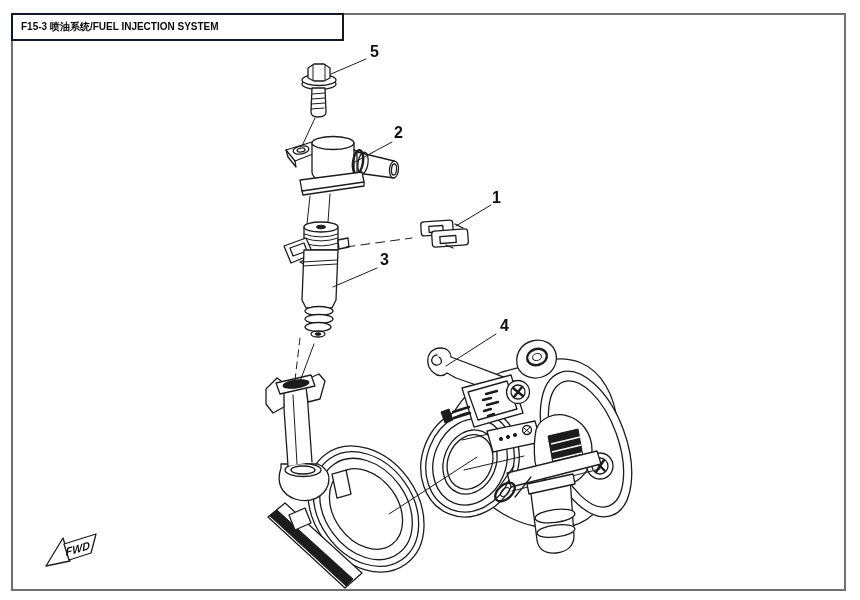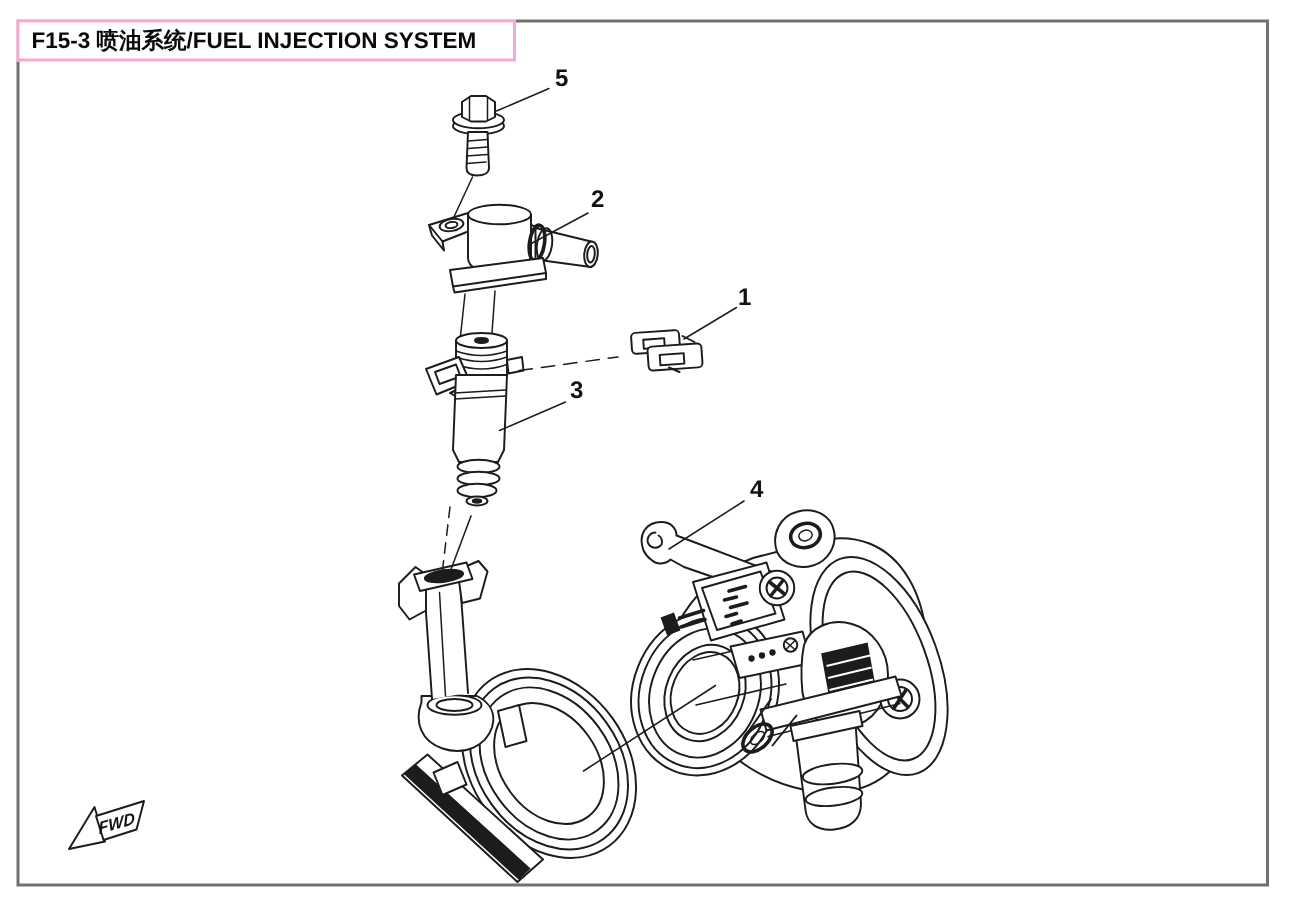--- a/index.html
+++ b/index.html
@@ -8,25 +8,25 @@
     width:860px;height:600px;
     background:#ffffff;
     font-family:"Liberation Sans", sans-serif;
     overflow:hidden;
   }
   .diagram-svg{position:absolute;left:0;top:0;}
   .title-box{
     position:absolute;left:11px;top:13px;
     width:333px;height:28px;
     box-sizing:border-box;
-    border:2px solid #f9a8d4;
+    border:2px solid #0f172a;
     background:#ffffff;
     display:flex;align-items:center;
     padding:0 8px;
-    font-size:15px;font-weight:bold;color:#0a0a0a;
+    font-size:10px;font-weight:bold;color:#0a0a0a;
     white-space:nowrap;
     z-index:2;
   }
   .callout{
     font-size:16px;font-weight:bold;fill:#111111;
     font-family:"Liberation Sans", sans-serif;
   }
   .fwd-text{
     font-size:11px;font-weight:bold;font-style:italic;fill:#111111;
     font-family:"Liberation Sans", sans-serif;

